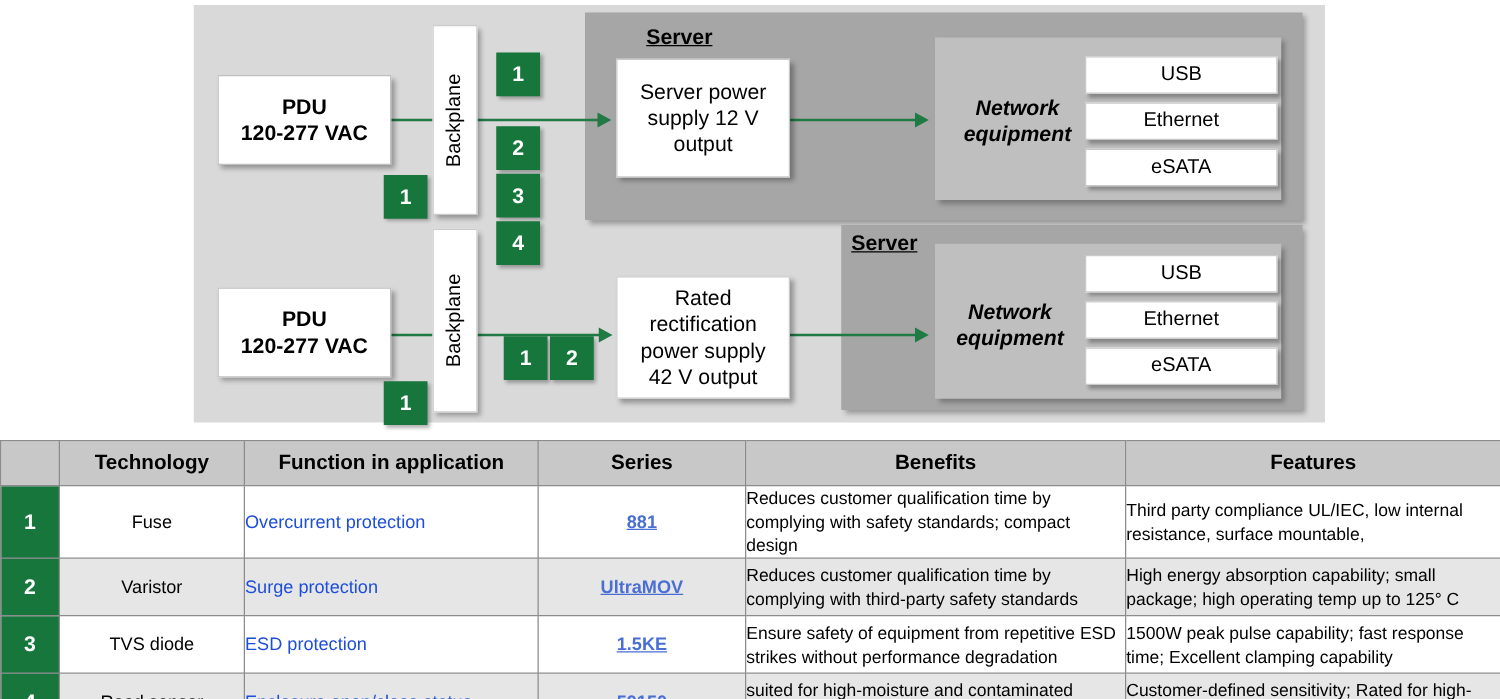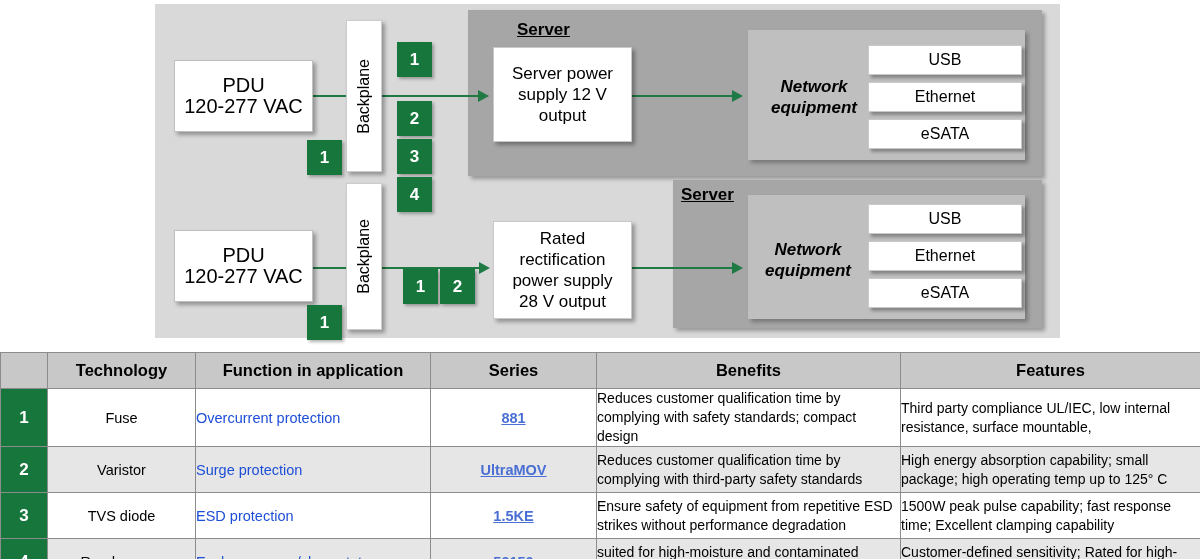--- a/index.html
+++ b/index.html
@@ -37,22 +37,23 @@
     display: flex;
     align-items: center;
     justify-content: center;
     text-align: center;
     color: #000000;
     box-shadow: 3px 3px 4px rgba(0,0,0,0.32);
   }
   .pdu {
     width: 137px;
     height: 70px;
-    font-size: 20px;
+    font-size: 17px;
     line-height: 21px;
+    font-weight: bold;
   }
   #pdu-1 { left: 174px; top: 60px; }
   #pdu-2 { left: 174px; top: 230px; }
 
   .backplane {
     position: absolute;
     width: 34px;
     background: #ffffff;
     border: 1px solid #cccccc;
     box-shadow: 3px 3px 4px rgba(0,0,0,0.32);
@@ -292,21 +293,21 @@
       <span>Server power</span><br>
       <span>supply 12 V</span><br>
       <span>output</span>
     </div>
   </div>
   <div class="psu" id="psu-2">
     <div>
       <span>Rated</span><br>
       <span>rectification</span><br>
       <span>power supply</span><br>
-      <span>28 V output</span>
+      <span>42 V output</span>
     </div>
   </div>
 
   <div class="backplane" id="bp-1">
     <span>Backplane</span>
   </div>
   <div class="backplane" id="bp-2">
     <span>Backplane</span>
   </div>
 

